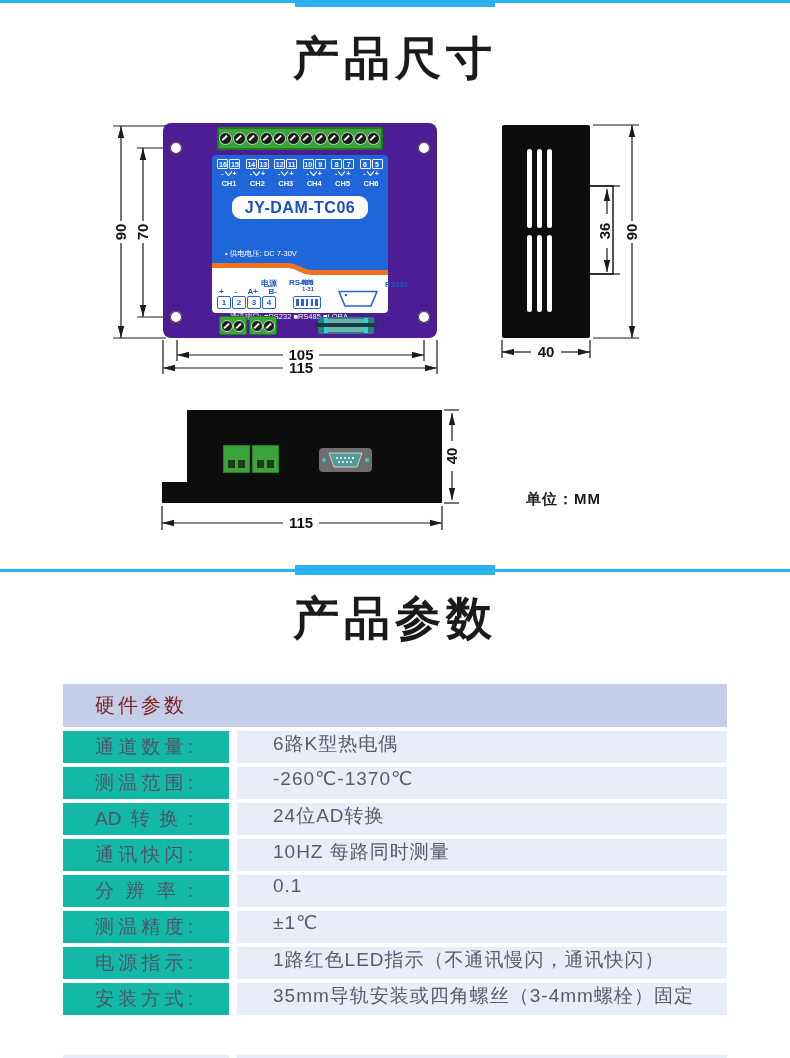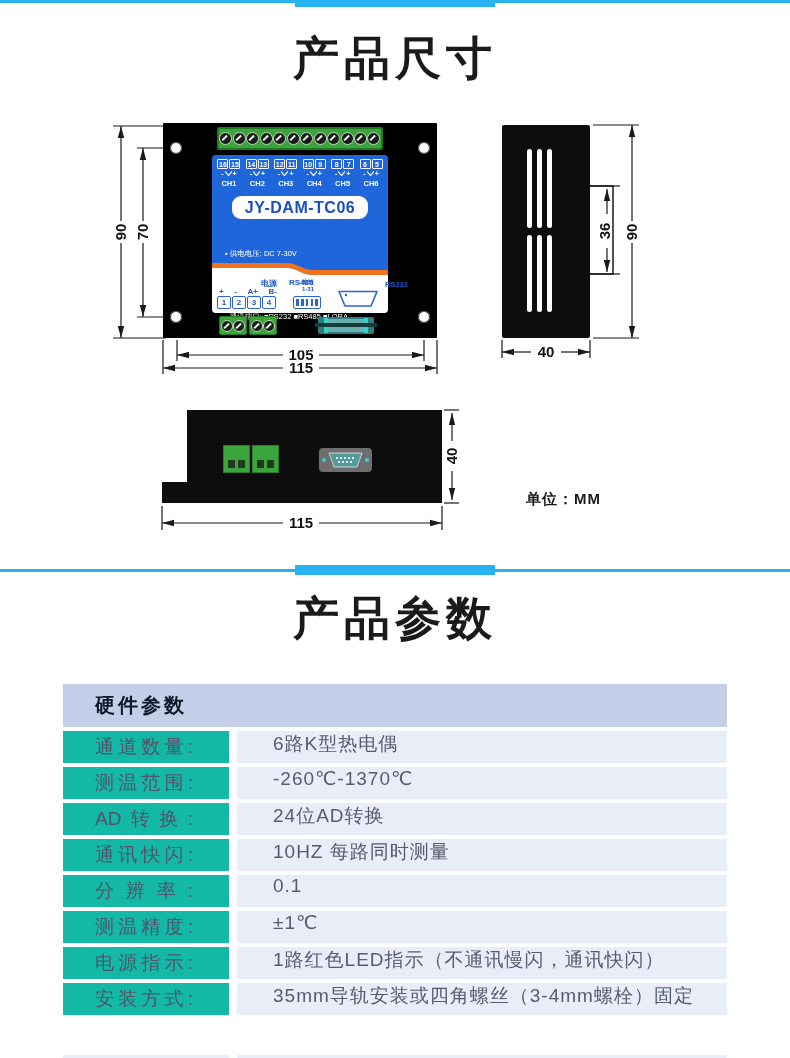--- a/index.html
+++ b/index.html
@@ -19,21 +19,21 @@
   }
 
   
   svg.dims{position:absolute;left:0;top:0;}
   svg.dims line, svg.dims path.l{stroke:#1a1a1a;stroke-width:1.2;fill:none;}
   svg.dims path.a{fill:#1a1a1a;stroke:none;}
   svg.dims rect.clip{fill:#ffffff;stroke:#1a1a1a;stroke-width:1.5;}
   svg.dims text{font-size:15px;font-weight:600;fill:#111;font-family:"Liberation Sans","DejaVu Sans",sans-serif;}
 
   
-  .front{position:absolute;left:163px;top:123px;width:274px;height:215px;background:#000000;border-radius:1px;}
+  .front{position:absolute;left:163px;top:123px;width:274px;height:215px;background:#4c1d95;border-radius:8px;}
   .hole{position:absolute;width:12px;height:12px;border-radius:50%;background:#ffffff;box-shadow:0 0 0 1px #3a3a3a inset;}
   .term-top{
     position:absolute;left:54px;top:4px;width:166px;height:23px;background:#3ba43b;
     border:2px solid #1e7a1e;border-radius:2px;box-sizing:border-box;
     display:flex;align-items:center;justify-content:space-evenly;
   }
   .screw{width:11px;height:11px;border-radius:50%;background:#1c1c1c;border:1px solid #b9e0b9;position:relative;flex:none;}
   .screw::after{content:"";position:absolute;left:1px;top:4px;width:7px;height:1.6px;background:#e8f5e8;transform:rotate(-45deg);}
   .term-bot{
     position:absolute;left:56px;top:193px;width:58px;height:19px;display:flex;gap:2px;
@@ -88,21 +88,21 @@
   .gblock i:first-child{left:4px;} .gblock i:last-child{right:4px;}
   .db9b{position:absolute;left:319px;top:448px;width:53px;height:24px;background:#6e6e6e;border-radius:4px;}
   .db9b .dot{position:absolute;top:10px;width:4px;height:4px;border-radius:50%;background:#35d0d0;}
   .db9b svg{position:absolute;left:9px;top:4px;}
 
   .unit-label{position:absolute;left:526px;top:490px;font-size:15px;font-weight:700;letter-spacing:1px;}
 
   
   .ptable{position:absolute;left:63px;top:684px;width:664px;}
   .t-header{height:43px;background:#c4cee9;display:flex;align-items:center;}
-  .t-header span{margin-left:32px;font-size:20px;font-weight:700;letter-spacing:3px;color:#0f172a;}
+  .t-header span{margin-left:32px;font-size:20px;font-weight:400;letter-spacing:3px;color:#7f1d1d;}
   .t-rows{margin-top:4px;display:flex;flex-direction:column;gap:4px;}
   .t-row{height:32px;display:flex;gap:8px;}
   .t-label{width:166px;background:#14b8a6;display:flex;align-items:center;flex:none;}
   .t-label span{margin-left:32px;width:98px;font-size:19px;color:#4f5468;text-align:justify;text-align-last:justify;}
   .t-value{flex:1;background:#e9edf8;display:flex;align-items:flex-start;}
   .t-value span{margin-left:36px;font-size:19px;color:#565b6e;letter-spacing:1px;}
   .t-partial{position:absolute;left:63px;top:1055px;width:664px;height:32px;display:flex;gap:8px;}
   .t-partial .c1{width:166px;background:#e9edf8;}
   .t-partial .c2{flex:1;background:#e9edf8;}
 </style>

